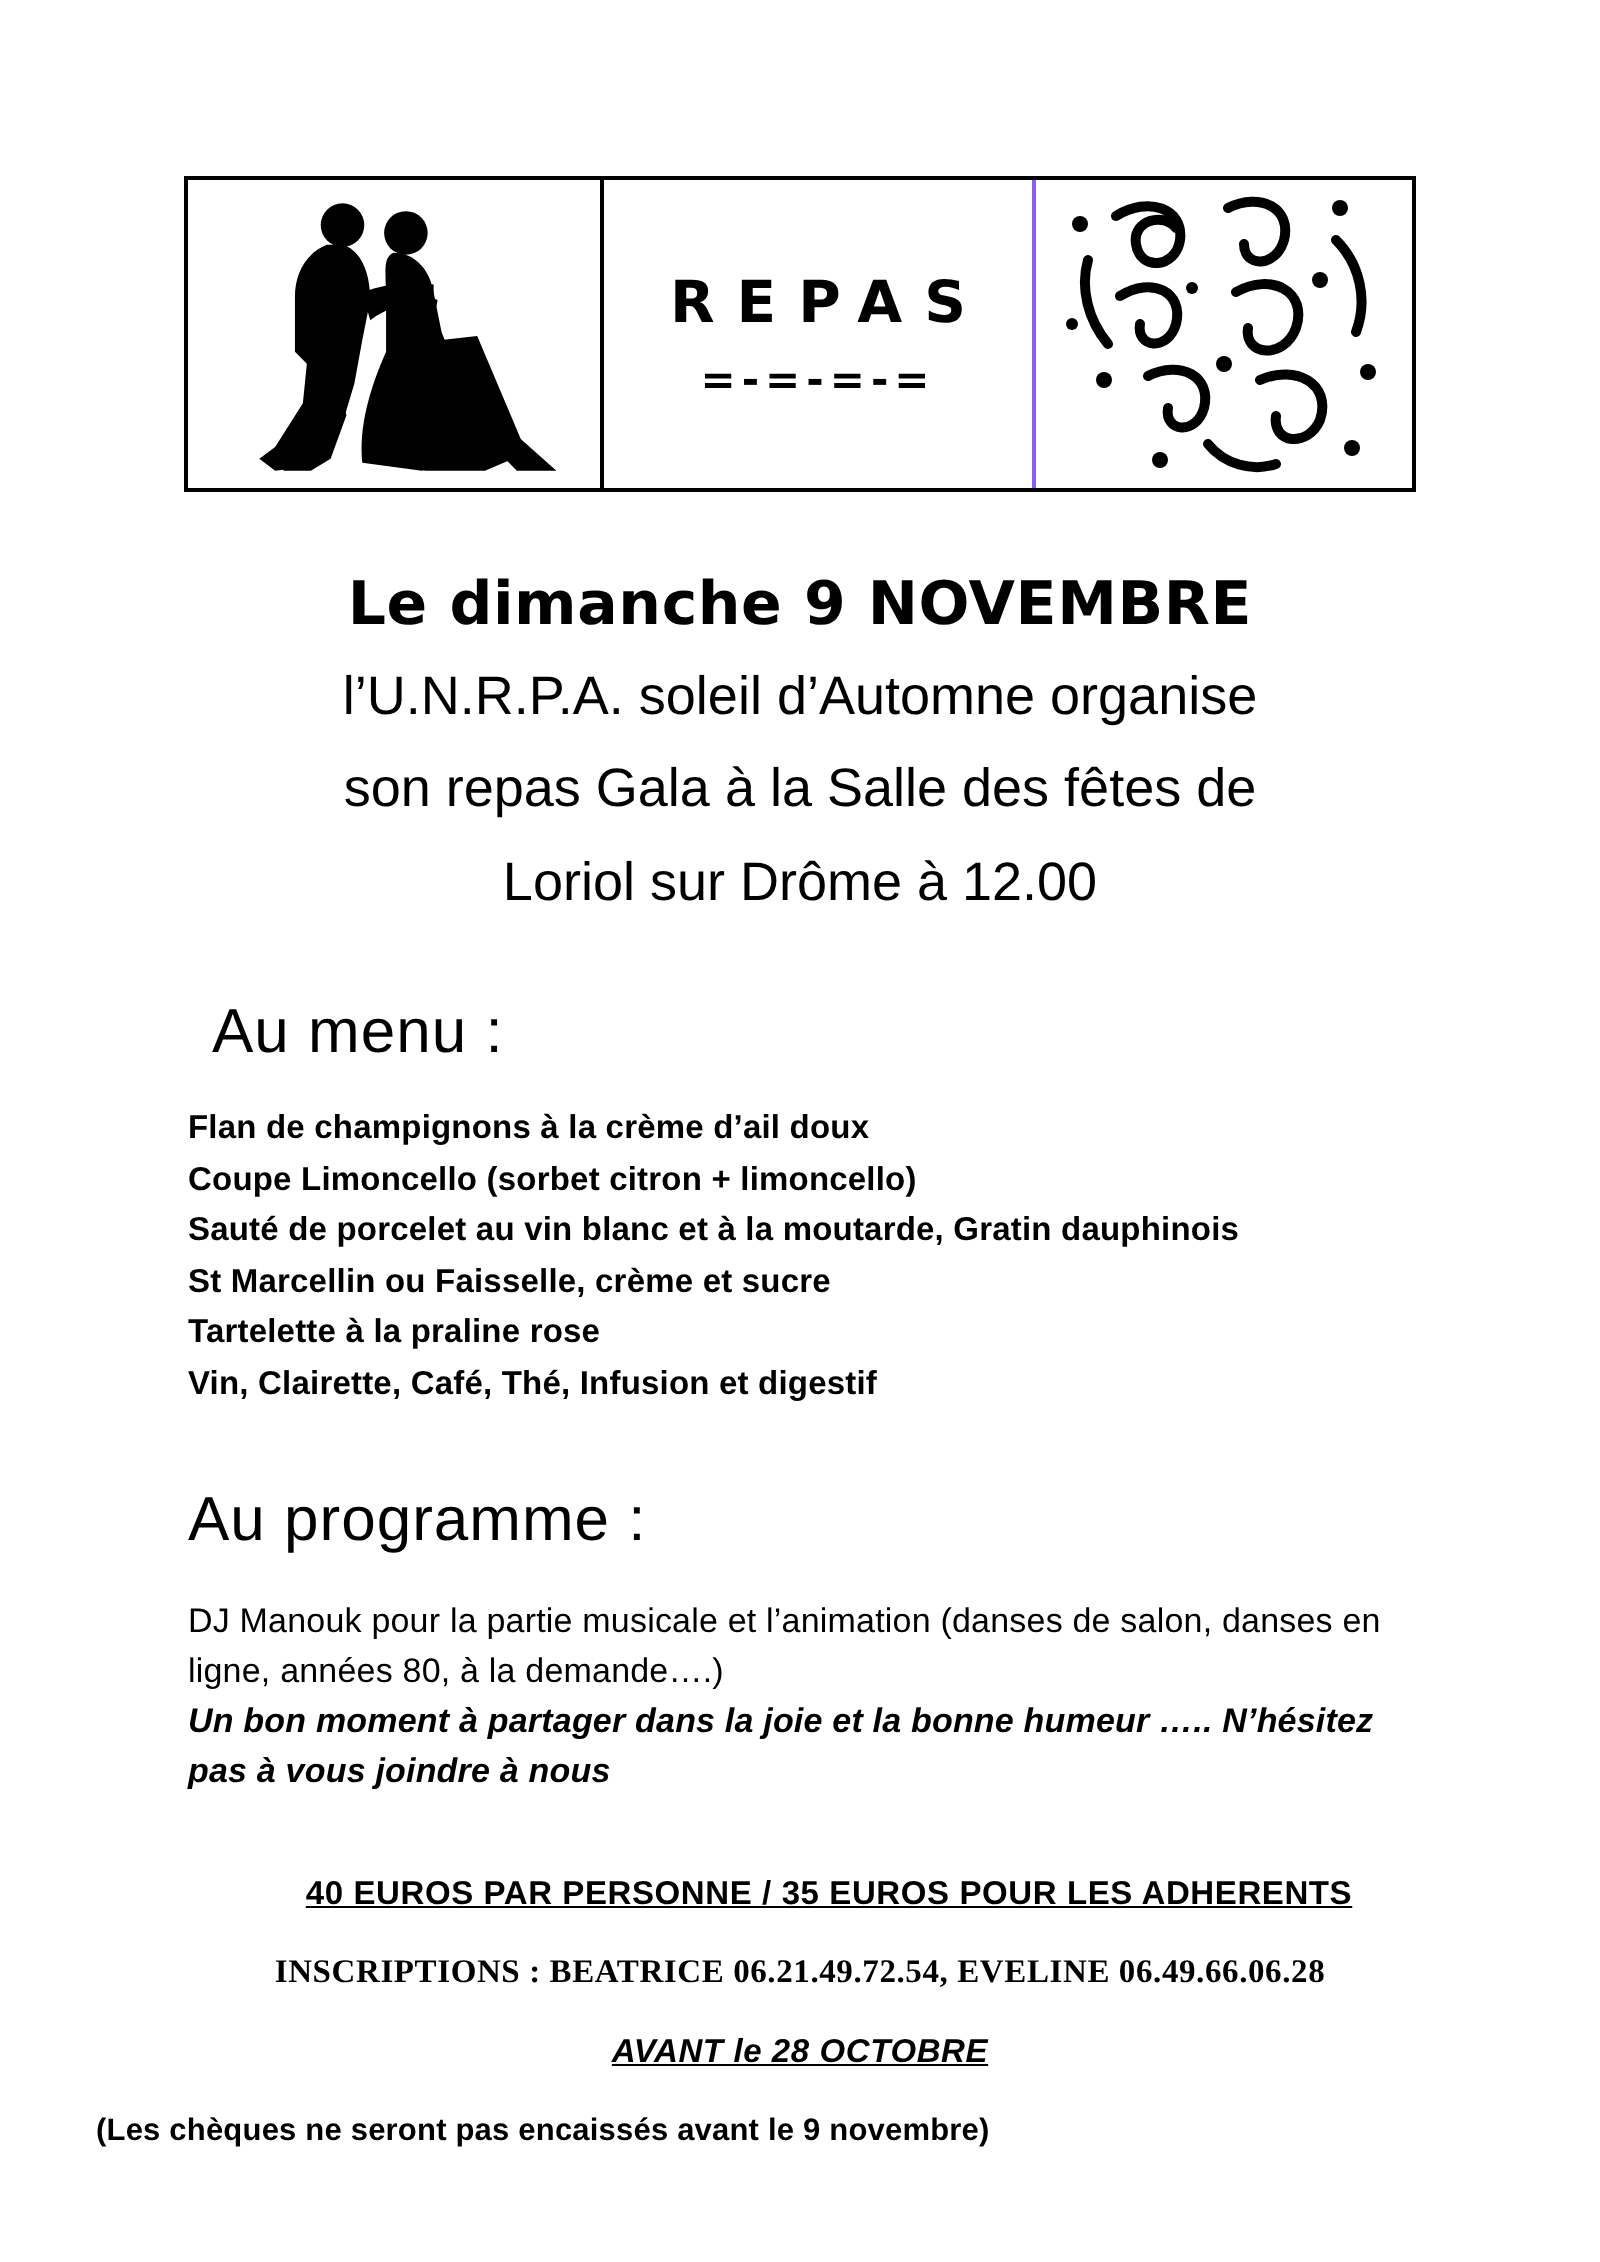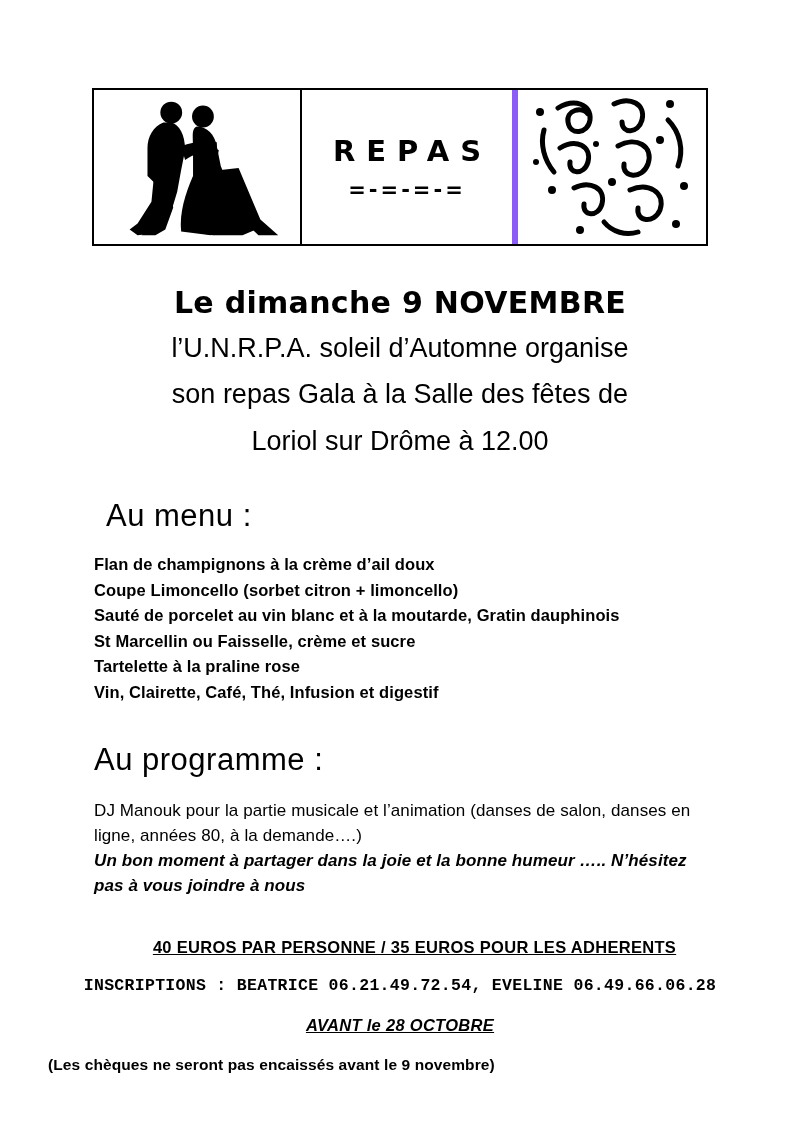--- a/index.html
+++ b/index.html
@@ -37,21 +37,21 @@
   .banner-cell {
     box-sizing: border-box;
     position: relative;
   }
   .banner-cell.left {
     width: 208px;
     border-right: 2px solid #000;
   }
   .banner-cell.mid {
     width: 216px;
-    border-right: 6px solid #8b5cf6;
+    border-right: 2px solid #8b5cf6;
     display: flex;
     flex-direction: column;
     align-items: center;
     justify-content: center;
   }
   .banner-cell.right {
     flex: 1;
   }
 
   .banner-title {
@@ -155,21 +155,21 @@
     text-align: center;
     font-family: "Liberation Sans", sans-serif;
     font-weight: bold;
     font-size: 16.5px;
     text-decoration: underline;
     letter-spacing: 0.3px;
     margin-left: 29px;
   }
   .footer .inscriptions {
     text-align: center;
-    font-family: Liberation Mono, monospace;
+    font-family: Liberation Serif, serif;
     font-weight: bold;
     font-size: 16.5px;
     margin-top: 19px;
     letter-spacing: 0.3px;
   }
   .footer .deadline {
     text-align: center;
     font-family: "Liberation Sans", sans-serif;
     font-weight: bold;
     font-style: italic;

